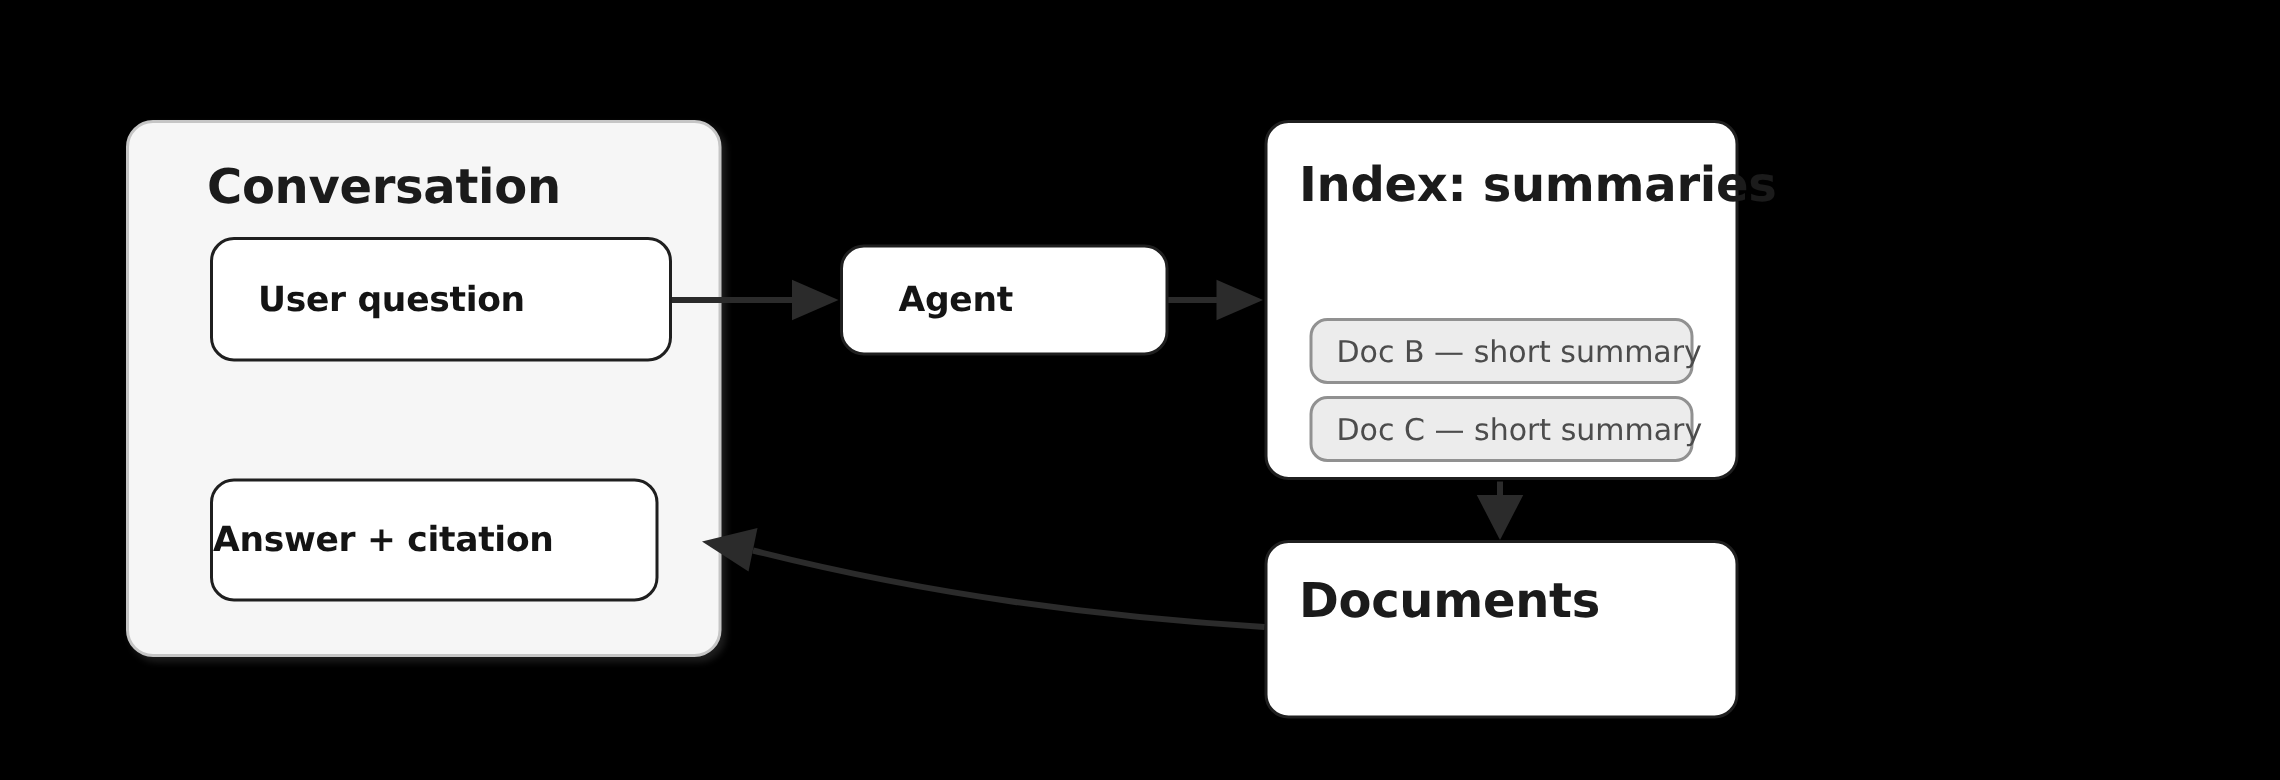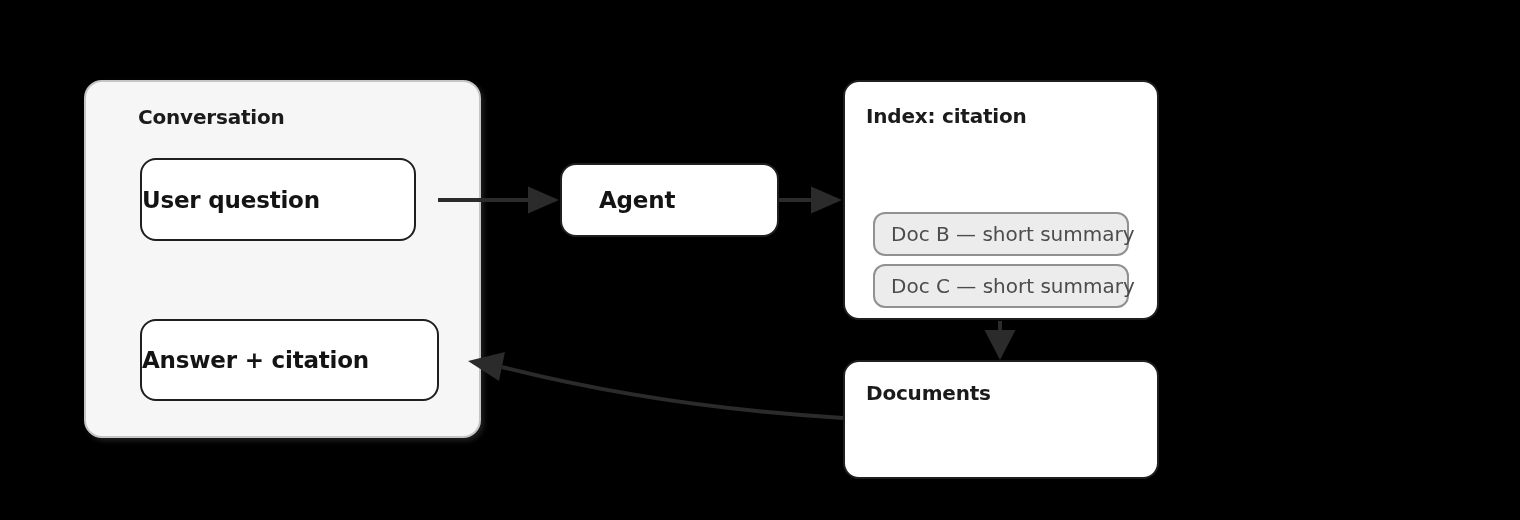--- a/index.html
+++ b/index.html
@@ -23,35 +23,35 @@
     box-shadow:3px 3px 5px rgba(120,120,120,0.25);
   }
   .group.white-group{
     background:#ffffff;border:2.5px solid #1f1f1f;border-radius:16px;
   }
   .group.index{left:843px;top:80px;width:316px;height:240px;}
   .group.documents{left:843px;top:360px;width:316px;height:119px;}
 
   .group-title{
     position:absolute;
-    font-weight:bold;font-size:20px;color:#1b1b1b;
+    font-weight:bold;font-size:32px;color:#1b1b1b;
     white-space:nowrap;letter-spacing:-0.2px;
   }
   .title-conversation{left:138px;top:105px;}
   .title-index{left:866px;top:104px;}
   .title-documents{left:866px;top:381px;}
 
   .node{
     position:absolute;box-sizing:border-box;
     background:#ffffff;border:2.5px solid #1f1f1f;border-radius:16px;
     display:flex;align-items:center;
     font-weight:bold;font-size:23px;color:#141414;
     white-space:nowrap;letter-spacing:-0.2px;
   }
-  .node.user-question{left:140px;top:158px;width:276px;height:83px;}
+  .node.user-question{left:140px;top:158px;width:308px;height:83px;padding-left:30px;}
   .node.answer-citation{left:140px;top:319px;width:299px;height:82px;}
   .node.agent{left:560px;top:163px;width:219px;height:74px;padding-left:37px;}
 
   .pill{
     position:absolute;box-sizing:border-box;
     left:873px;width:256px;height:44px;
     background:#ececec;border:2px solid #919191;border-radius:12px;
     display:flex;align-items:center;padding-left:16px;
     font-size:20px;font-weight:normal;color:#4c4c4c;
     white-space:nowrap;overflow:visible;
@@ -83,21 +83,21 @@
       <line class="edge-stroke" x1="1000" y1="321" x2="1000" y2="333"></line>
       <polygon class="edge-head" points="1000,360 984.5,330 1015.5,330"></polygon>
     </g>
     <g>
       <path class="edge-stroke" d="M 843 418 Q 660 407 502 367"></path>
       <polygon class="edge-head" points="468,361 505,352 499,381"></polygon>
     </g>
   </svg>
 
   <div class="group-title title-conversation">Conversation</div>
-  <div class="group-title title-index">Index: citation</div>
+  <div class="group-title title-index">Index: summaries</div>
   <div class="group-title title-documents">Documents</div>
 
   <div class="node user-question">
     <span>User question</span>
   </div>
   <div class="node answer-citation">
     <span>Answer + citation</span>
   </div>
   <div class="node agent">
     <span>Agent</span>

